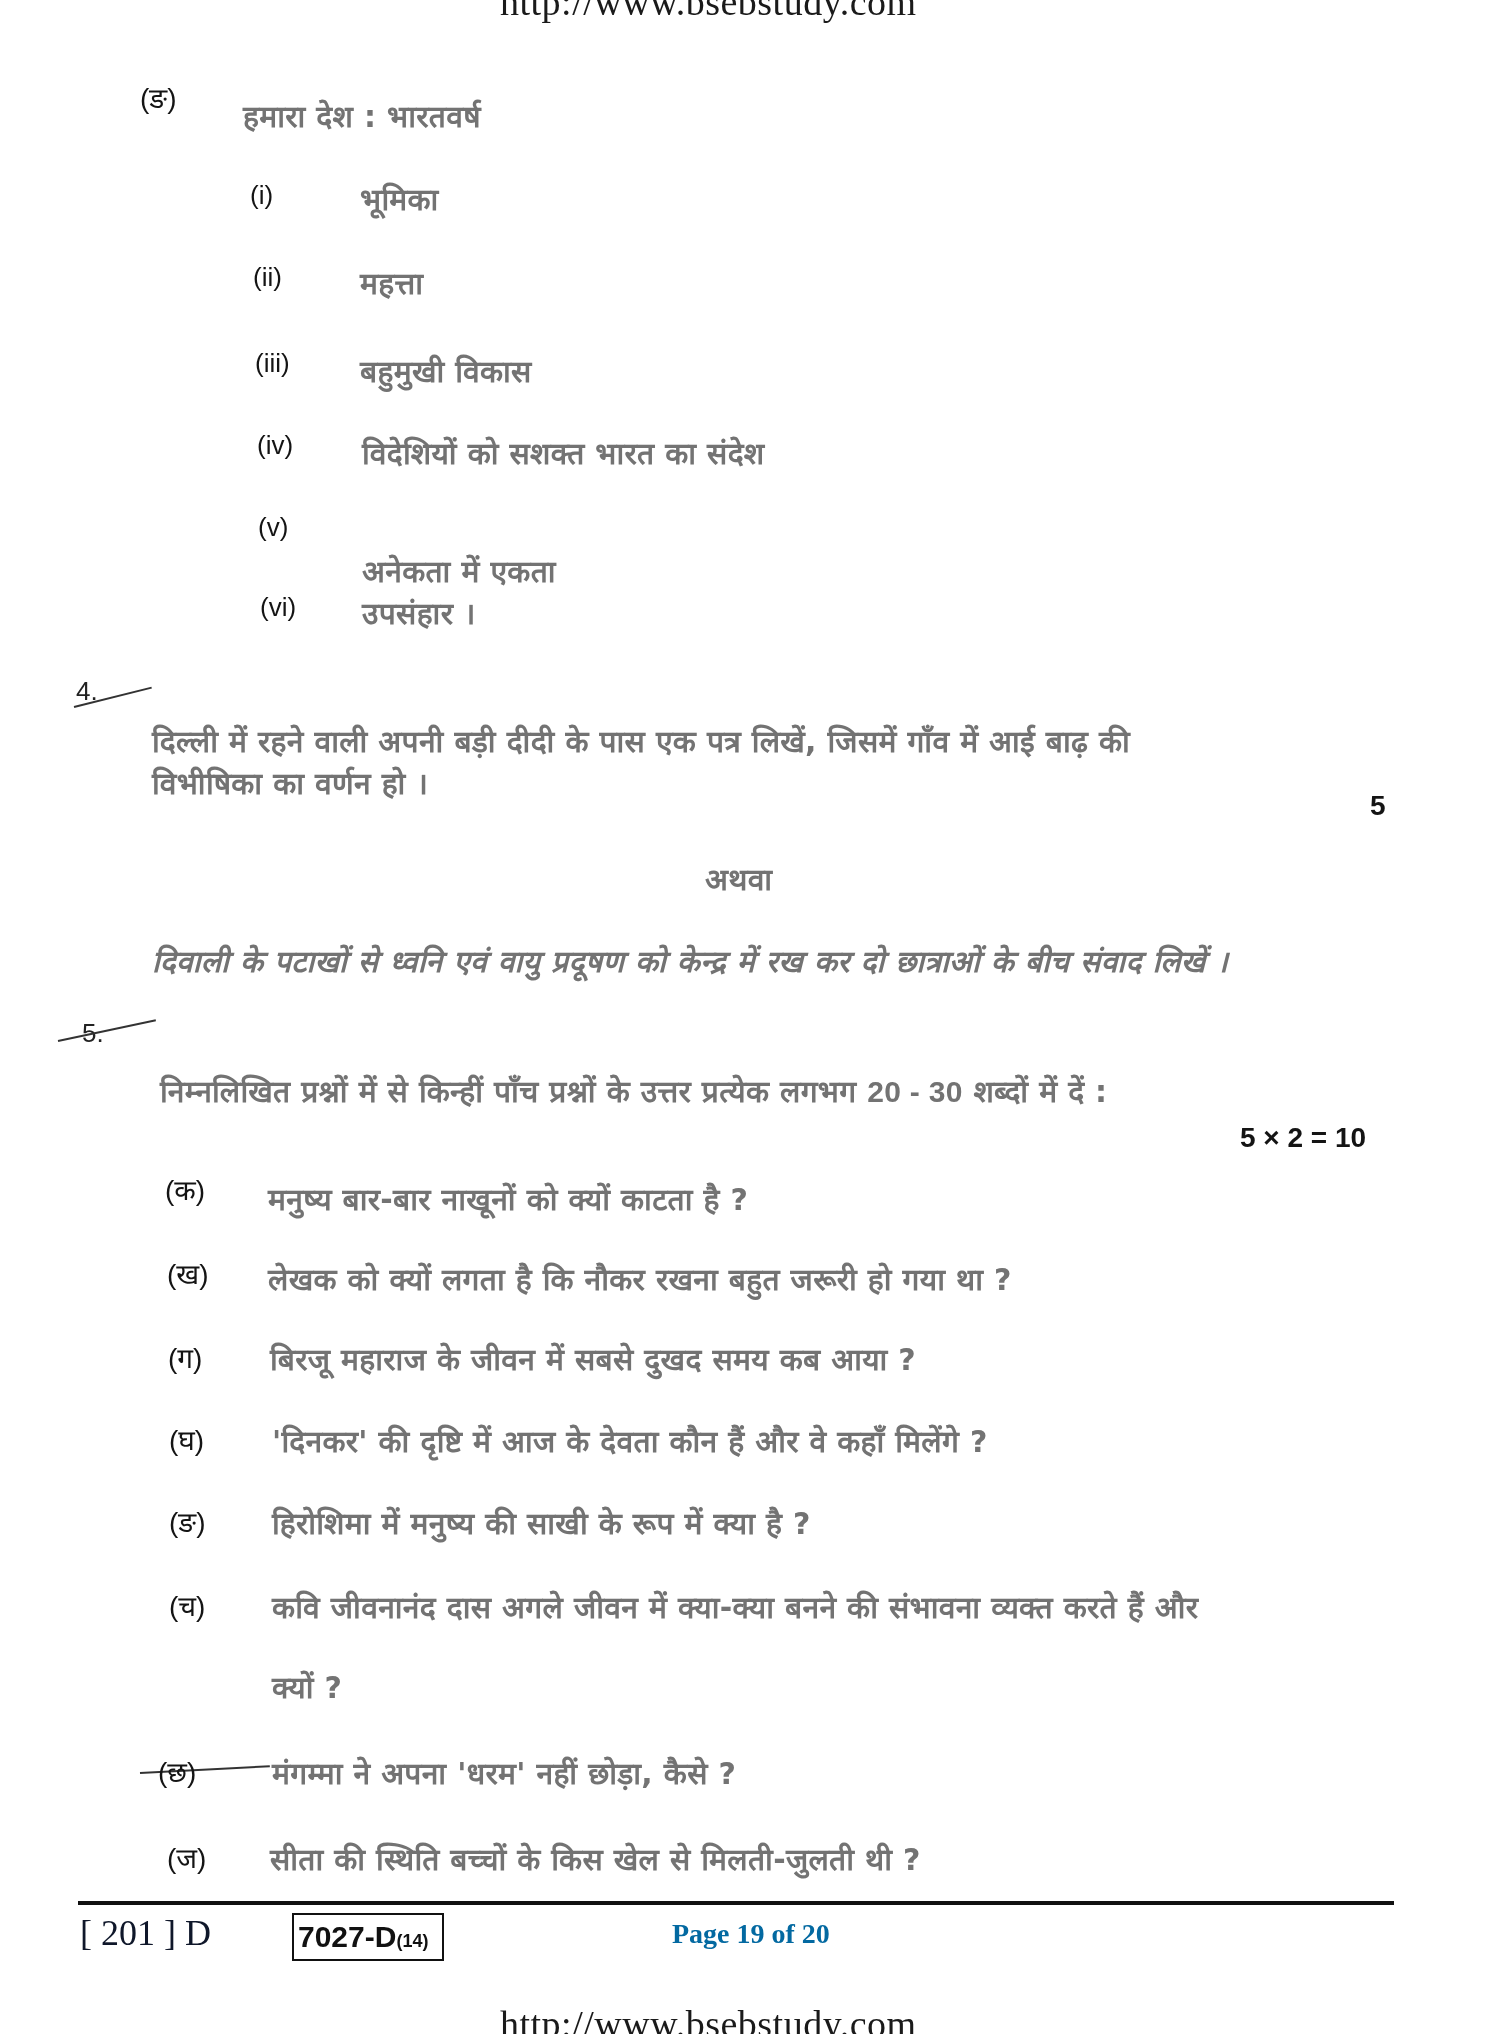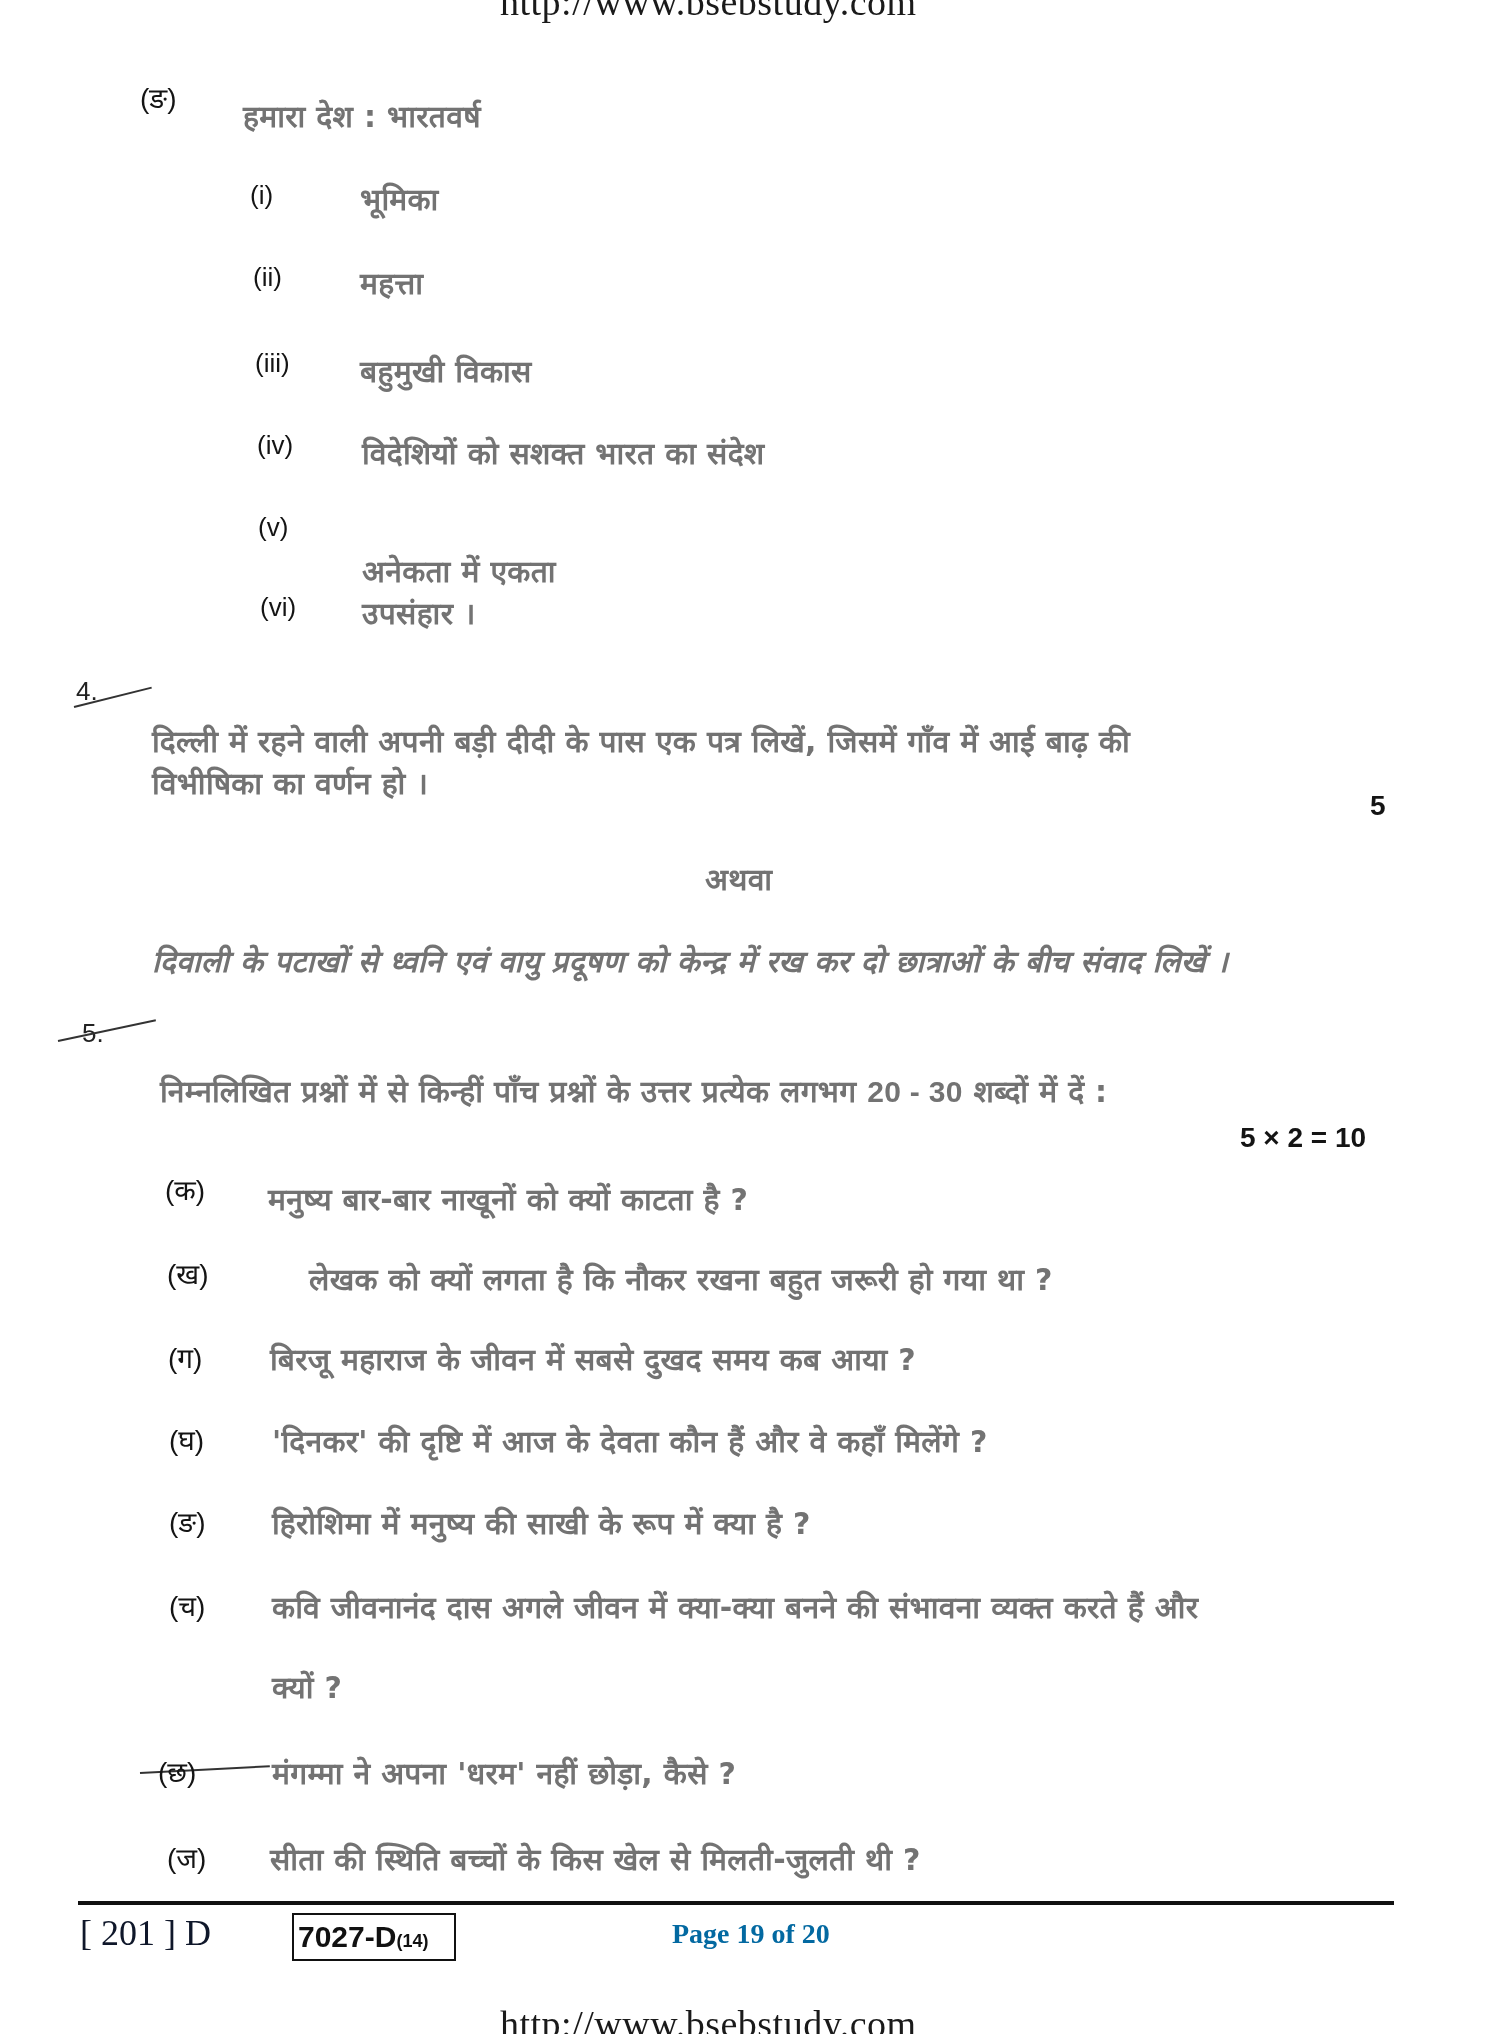--- a/index.html
+++ b/index.html
@@ -68,21 +68,21 @@
     }
     .footer-code {
       font-family: "Liberation Serif", "DejaVu Serif", serif;
       font-size: 36px;
       color: #0f172a;
     }
     .footer-box {
       position: absolute;
       left: 292px;
       top: 1913px;
-      width: 164px;
+      width: 152px;
       height: 48px;
       border: 2px solid #111;
       box-sizing: border-box;
       font-family: "Liberation Sans", "DejaVu Sans", sans-serif;
       font-size: 30px;
       font-weight: bold;
       line-height: 44px;
       padding-left: 4px;
     }
     .footer-box .sub { font-size: 18px; }
@@ -136,21 +136,21 @@
 <div class="abs txt" style="left:160px; top:1030px;margin-top:40px;">
   <span>निम्नलिखित प्रश्नों में से किन्हीं </span><span class="bold-inline">पाँच</span><span> प्रश्नों के उत्तर प्रत्येक लगभग </span><span class="bold-inline" style="font-family:'Liberation Sans', sans-serif;">20 - 30</span><span> शब्दों में दें :</span>
 </div>
 <div class="abs marks" style="left:1240px; top:1122px;">5 × 2 = 10</div>
 
 <div>
   <div class="abs label" style="left:165px; top:1170px;">(क)</div>
   <div class="abs txt" style="left:268px; top:1178px;">मनुष्य बार-बार नाखूनों को क्यों काटता है ?</div>
 
   <div class="abs label" style="left:167px; top:1254px;">(ख)</div>
-  <div class="abs txt" style="left:268px; top:1258px;margin-left:41px;">लेखक को क्यों लगता है कि नौकर रखना बहुत जरूरी हो गया था ?</div>
+  <div class="abs txt" style="left:268px; top:1258px;">लेखक को क्यों लगता है कि नौकर रखना बहुत जरूरी हो गया था ?</div>
 
   <div class="abs label" style="left:168px; top:1338px;">(ग)</div>
   <div class="abs txt" style="left:270px; top:1338px;">बिरजू महाराज के जीवन में सबसे दुखद समय कब आया ?</div>
 
   <div class="abs label" style="left:169px; top:1420px;">(घ)</div>
   <div class="abs txt" style="left:272px; top:1420px;">'दिनकर' की दृष्टि में आज के देवता कौन हैं और वे कहाँ मिलेंगे ?</div>
 
   <div class="abs label" style="left:169px; top:1502px;">(ङ)</div>
   <div class="abs txt" style="left:272px; top:1502px;">हिरोशिमा में मनुष्य की साखी के रूप में क्या है ?</div>
 

